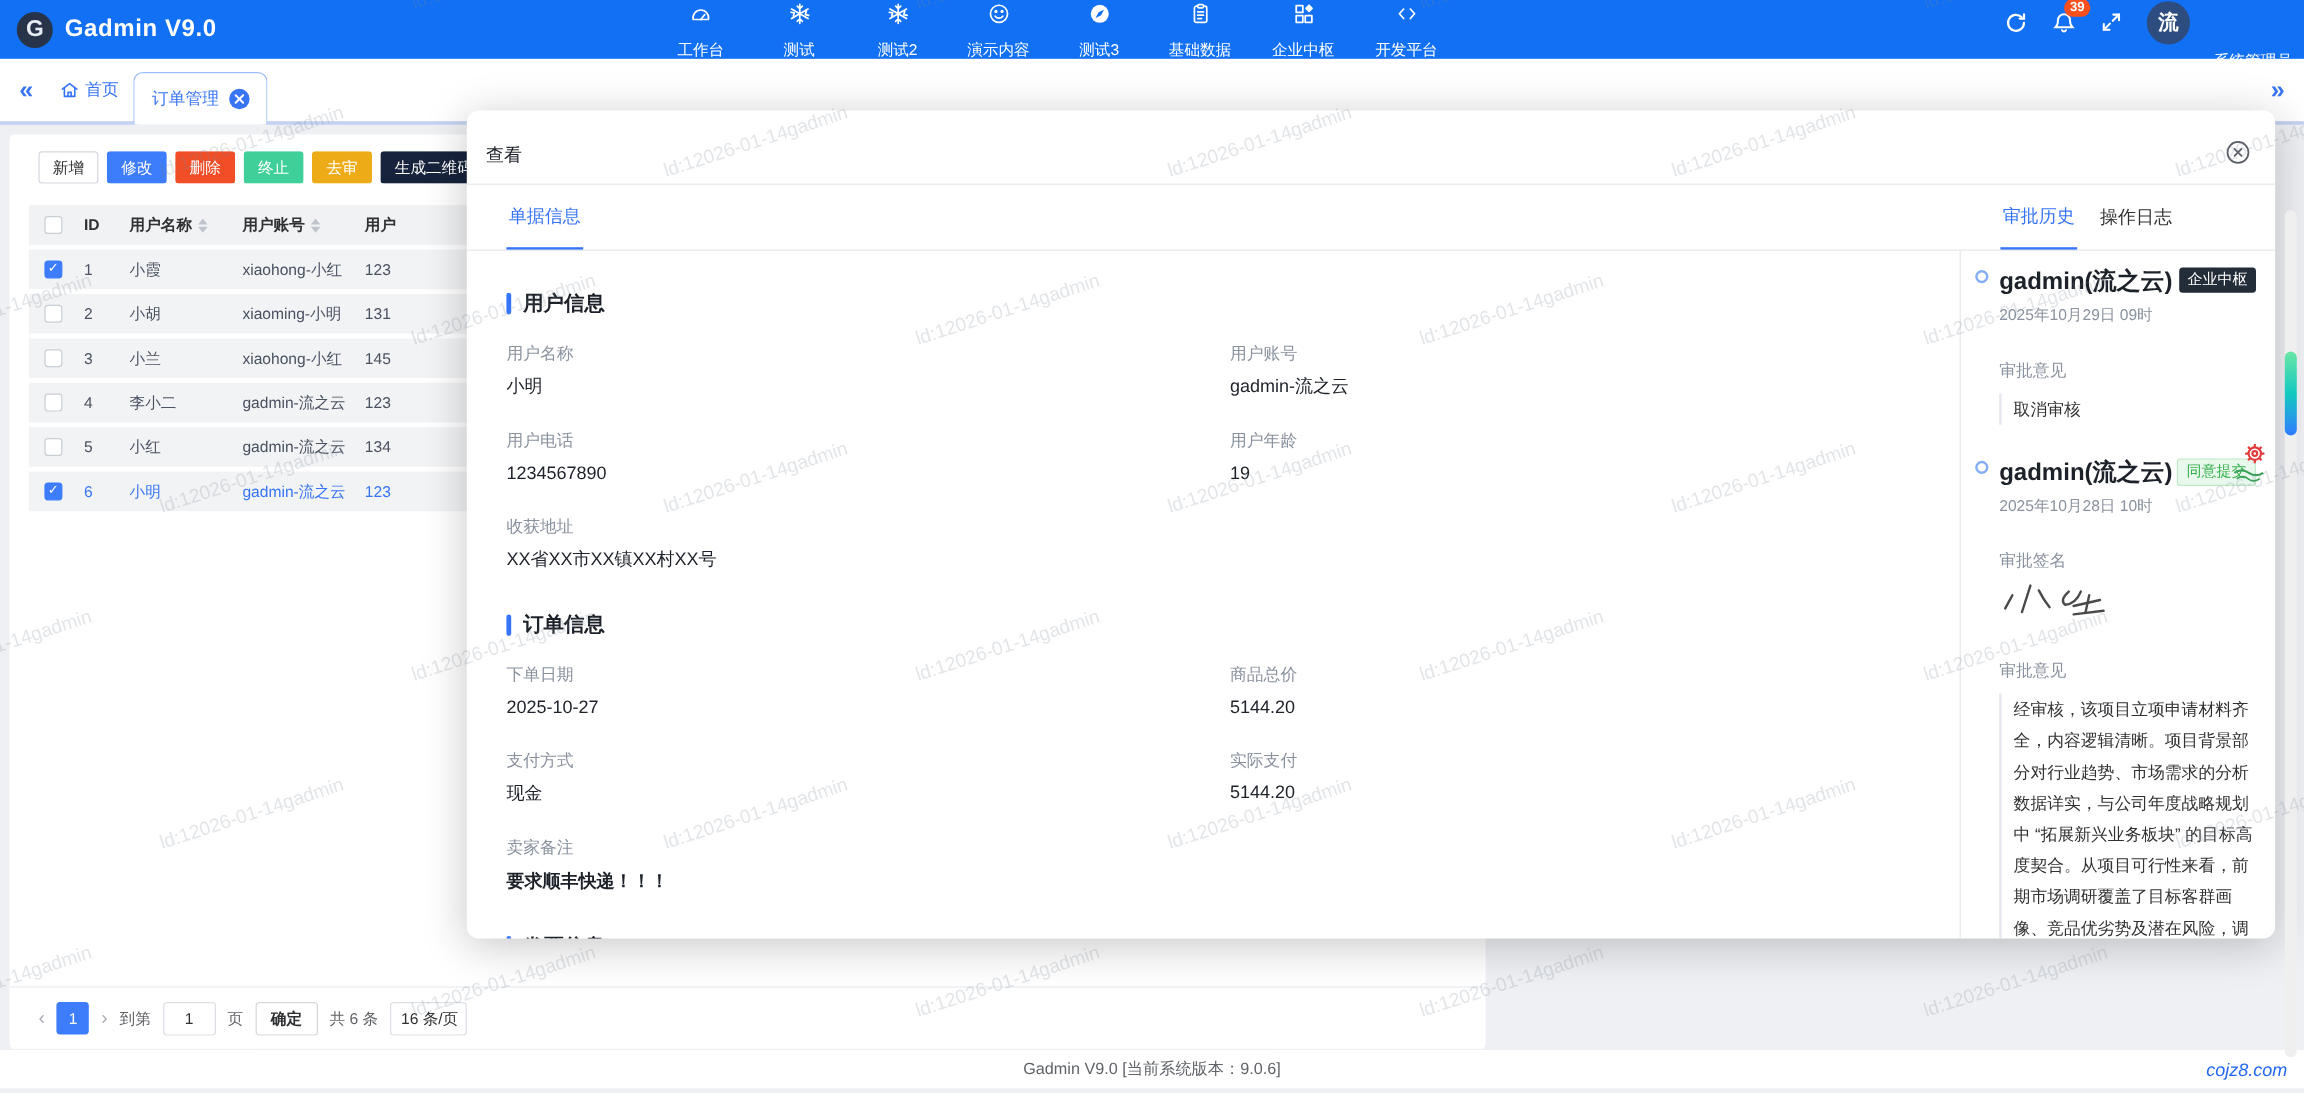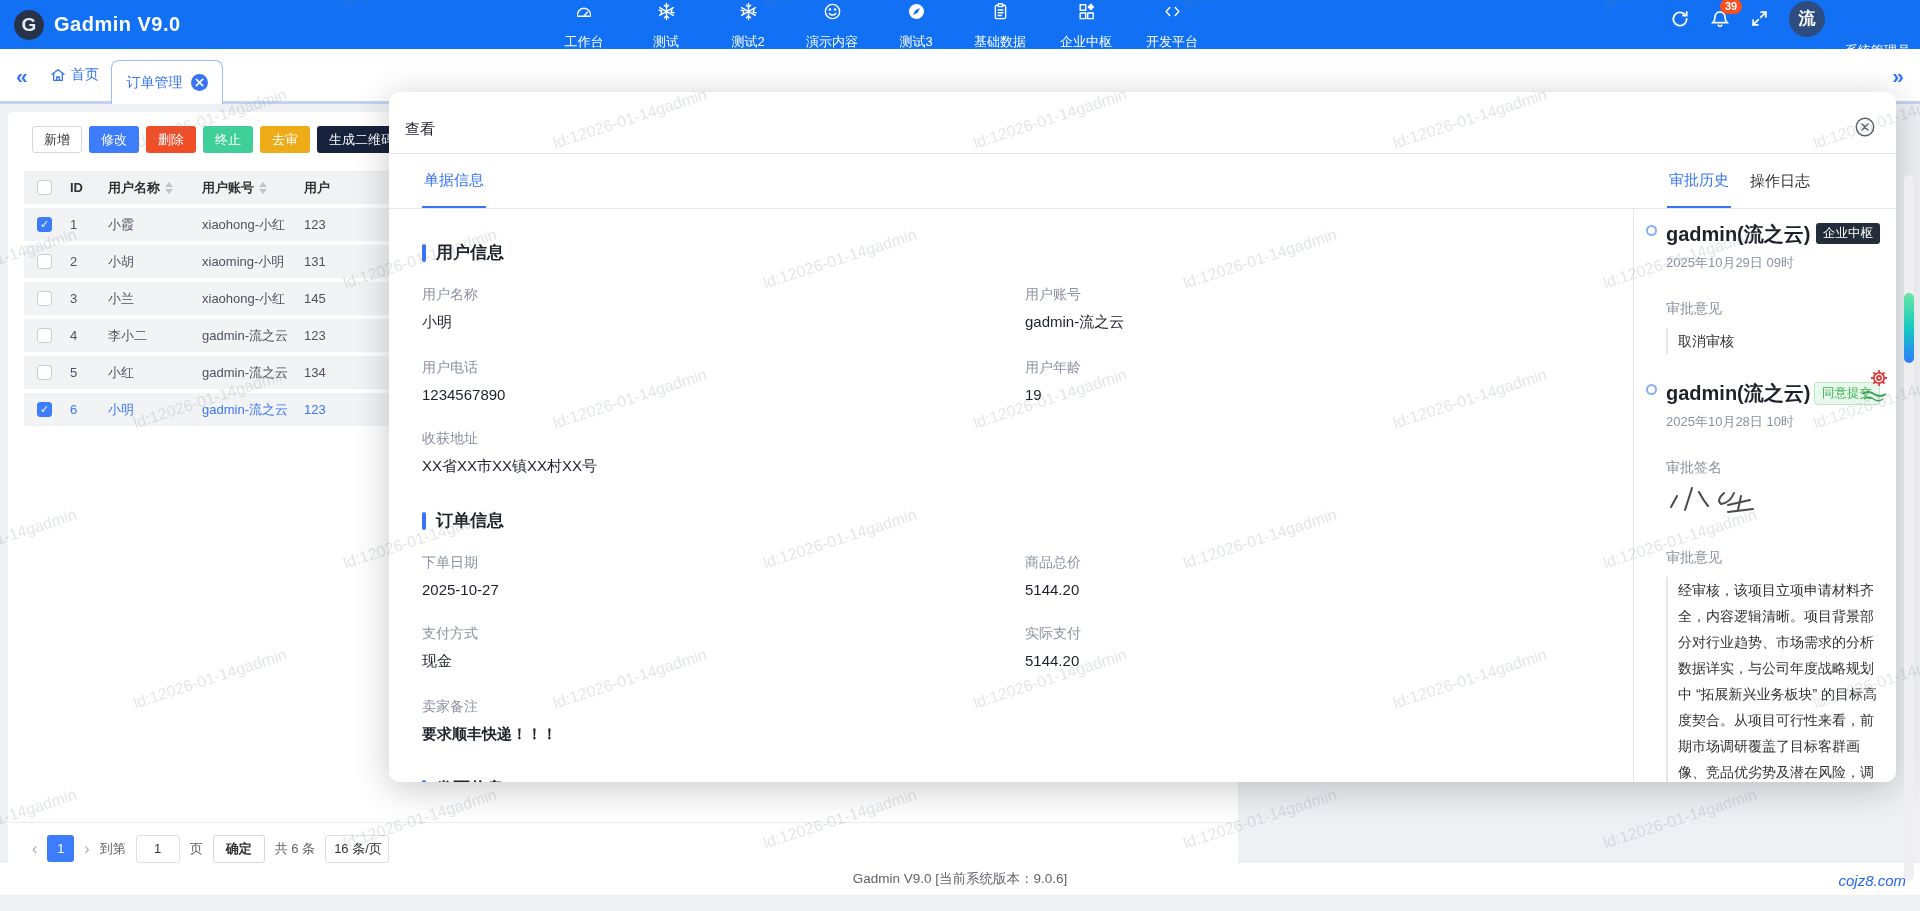--- a/index.html
+++ b/index.html
@@ -95,21 +95,21 @@
   .tname{font-size:20px;font-weight:bold;color:#1d2129;}
   .ttime{font-size:13px;color:#8a919f;margin-top:6px;}
   .ttag{position:absolute;top:2px;right:0;font-size:12.5px;padding:3px 7px;border-radius:3px;line-height:15px;white-space:nowrap;}
   .ttag.dark{background:#232c39;color:#fff;}
   .ttag.green{background:#e9f8ed;color:#36b24a;border:1px solid #bfe8c8;}
   .stamp{position:absolute;right:-14px;top:-16px;pointer-events:none;}
   .tlabel{font-size:14px;color:#8a919f;margin-top:28px;}
   .tquote{border-left:2px solid #e4e7ed;padding-left:10px;margin-top:10px;font-size:14px;color:#303133;line-height:26px;}
   .sig{margin-top:6px;margin-left:2px;}
   
-  .footer{position:absolute;left:0;right:0;bottom:16px;height:32px;background:#fff;z-index:4;}
+  .footer{position:absolute;left:0;right:0;bottom:4px;height:32px;background:#fff;z-index:4;}
   .footer .ftext{display:block;text-align:center;line-height:32px;font-size:13.5px;color:#5f6368;}
   .site{position:absolute;right:14px;bottom:6px;color:#2468f2;font-style:italic;font-size:15px;}
   .scrolltrack{position:absolute;right:6px;top:175px;bottom:30px;width:10px;background:#efefef;border-radius:5px;z-index:6;}
   .scrollthumb{position:absolute;top:118px;height:70px;width:10px;border-radius:5px;
                background:linear-gradient(180deg,#6ae6a6,#14c9c0,#2f7bff);cursor:pointer;}
   .wm{position:absolute;inset:0;pointer-events:none;z-index:9;overflow:hidden;}
   .wm span{position:absolute;font-size:16px;color:rgba(125,135,150,.22);transform:rotate(-18deg);white-space:nowrap;}
 </style>
 </head>
 <body>

